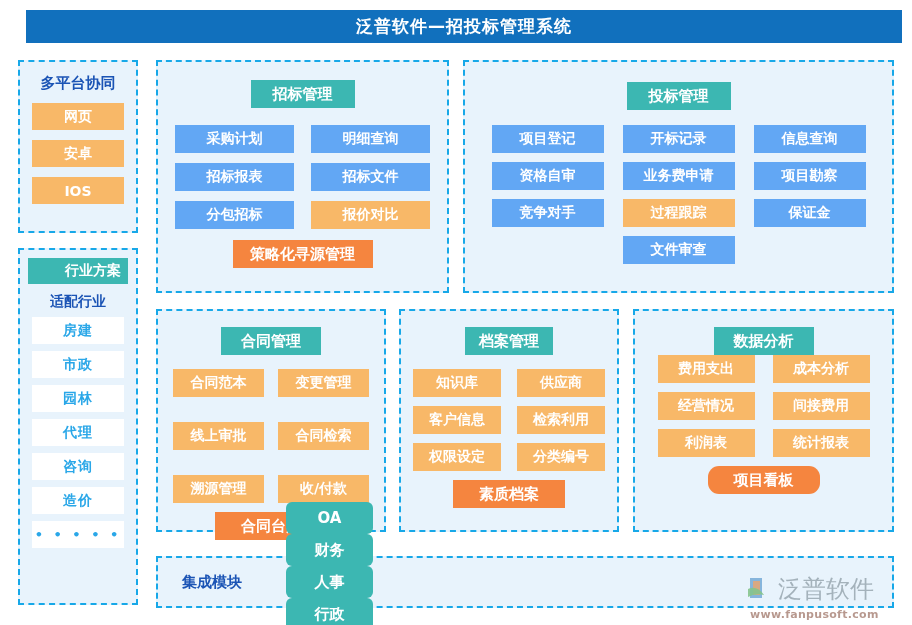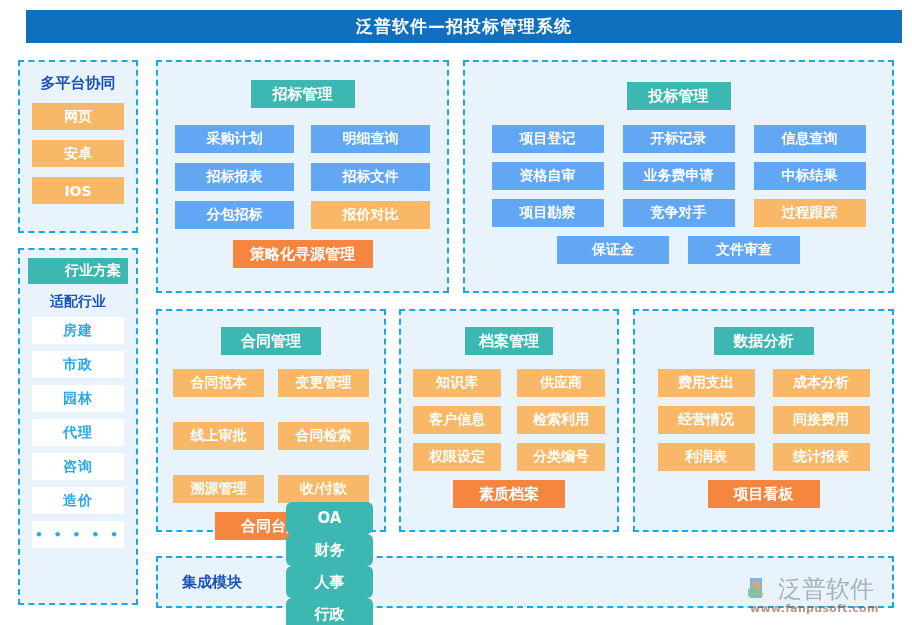--- a/index.html
+++ b/index.html
@@ -167,23 +167,23 @@
   
   .p-archive { left: 399px; top: 309px; width: 220px; height: 223px; }
   .p-archive .mod-title { width: 88px; margin-top: 16px; }
   .p-archive .grid { width: 192px; margin-top: 14px; gap: 9px 16px; }
   .p-archive .cell { width: 88px; }
   .p-archive .wide { width: 112px; margin-top: 9px; }
 
   
   .p-analysis { left: 633px; top: 309px; width: 261px; height: 223px; }
   .p-analysis .mod-title { width: 100px; margin-top: 16px; }
-  .p-analysis .grid { width: 212px; margin-top: 14px; gap: 9px 18px; }
+  .p-analysis .grid { width: 212px; gap: 9px 18px; }
   .p-analysis .cell { width: 97px; }
-  .p-analysis .wide { width: 112px; margin-top: 9px; }
+  .p-analysis .wide { width: 112px; margin-top: 9px; border-radius: 11px; }
 
   
   .p-integration {
     left: 156px; top: 556px;
     width: 738px; height: 52px;
     display: flex;
     align-items: center;
     padding-left: 24px;
   }
   .int-label {
@@ -216,21 +216,21 @@
   .wm-text {
     position: absolute;
     left: 34px; top: 4px;
     font-size: 24px;
     font-weight: normal;
     color: #7b8b94;
     white-space: nowrap;
   }
   .wm-url {
     position: absolute;
-    left: 6px; top: 33px;
+    left: 6px; top: 39px;
     font-size: 11px;
     font-weight: bold;
     color: #8c5a4a;
     letter-spacing: 0.3px;
     white-space: nowrap;
   }
   .wm-mark {
     position: absolute;
     left: 4px; top: 6px;
     width: 28px; height: 26px;
@@ -277,21 +277,20 @@
     </div>
 
   <div class="panel p-tender">
     <div class="mod-title">投标管理</div>
     <div class="grid">
         <div class="cell blue">项目登记</div>
         <div class="cell blue">开标记录</div>
         <div class="cell blue">信息查询</div>
         <div class="cell blue">资格自审</div>
         <div class="cell blue">业务费申请</div>
-        <div class="cell blue">中标结果</div>
         <div class="cell blue">项目勘察</div>
         <div class="cell blue">竞争对手</div>
         <div class="cell lorange">过程跟踪</div>
         <div class="cell blue">保证金</div>
         <div class="cell blue">文件审查</div>
       </div>
 
   </div>
 
   <div class="panel p-contract">

